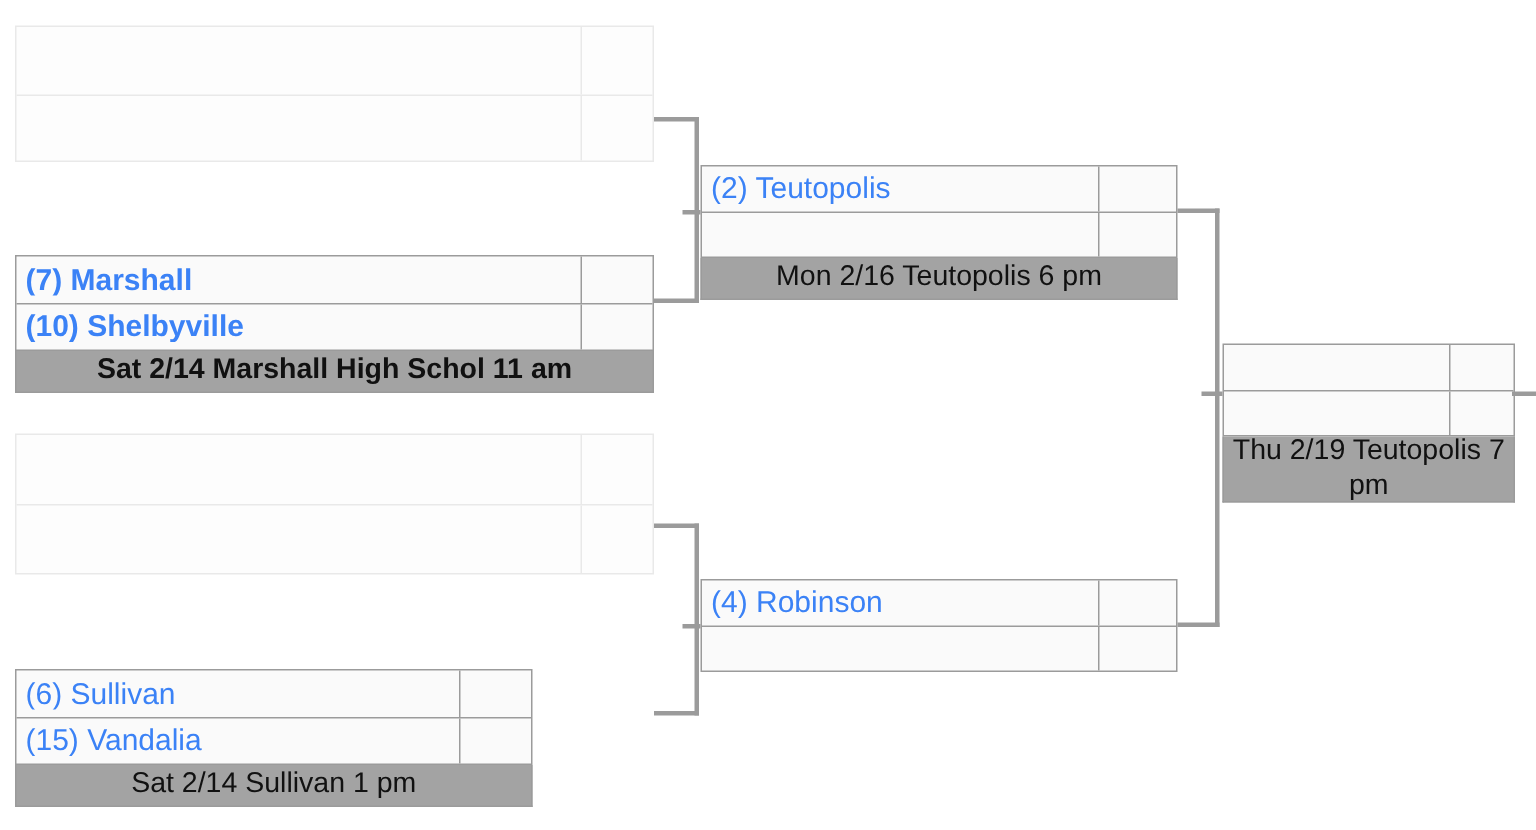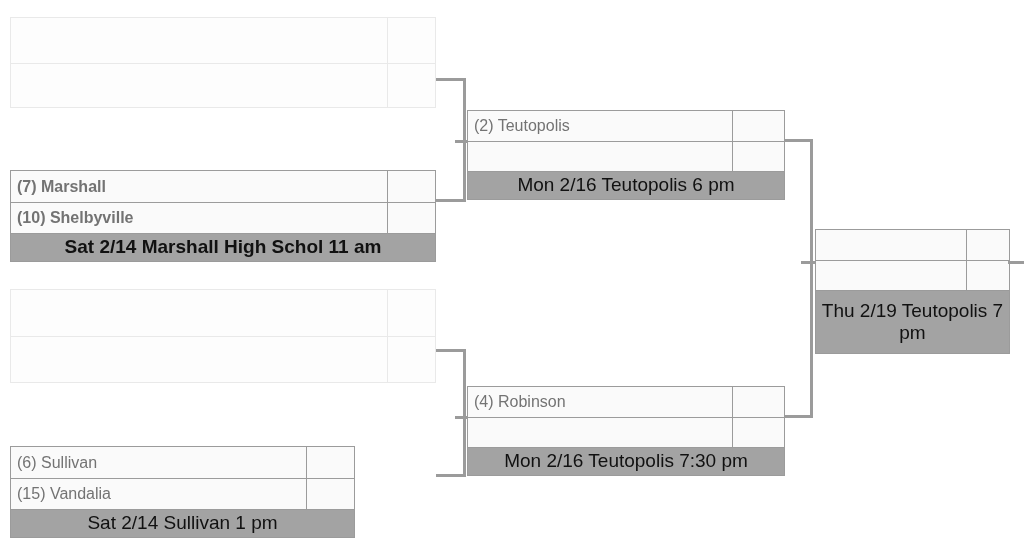--- a/index.html
+++ b/index.html
@@ -27,22 +27,22 @@
     height:var(--rh,31px);
     align-items:center;
   }
   .trow + .trow{border-top:1px solid var(--bd,#9b9b9b);}
   .game.empty .trow + .trow{border-top-color:#e9e9e9;}
 
   .team{
     flex:1 1 auto;
     box-sizing:border-box;
     padding:0 4px 0 6px;
-    font-size:16px;
-    color:#737373;
+    font-size:20px;
+    color:#3b82f6;
     white-space:nowrap;
     overflow:hidden;
     line-height:1;
   }
   .score{
     flex:0 0 var(--sw,48px);
     box-sizing:border-box;
     border-left:1px solid var(--bd,#9b9b9b);
     height:100%;
     font-size:19px;
@@ -159,37 +159,36 @@
     <div class="rows">
       <div class="trow" style="--rh:30px;">
         <div class="team">(4) Robinson</div>
         <div class="score" style="--sw:52px;"></div>
       </div>
       <div class="trow" style="--rh:30px;">
         <div class="team"></div>
         <div class="score" style="--sw:52px;"></div>
       </div>
     </div>
-    <div class="datebar" style="height:28px;">Mon 2/16 Teutopolis 7:30 pm</div>
   </div>
 
   <div class="conn h" style="left:785px;top:139px;width:28px;"></div>
   <div class="conn h" style="left:785px;top:415px;width:28px;"></div>
   <div class="conn v" style="left:810px;top:139px;height:279px;"></div>
   <div class="conn h" style="left:801px;top:261px;width:18px;"></div>
 
   <div class="game" style="left:815px;top:229px;width:195px;">
     <div class="rows">
       <div class="trow" style="--rh:30px;">
         <div class="team"></div>
         <div class="score" style="--sw:43px;"></div>
       </div>
       <div class="trow" style="--rh:30px;">
         <div class="team"></div>
         <div class="score" style="--sw:43px;"></div>
       </div>
     </div>
-    <div class="datebar" style="height:63px;text-align:center;">Thu 2/19 Teutopolis 7 pm</div>
+    <div class="datebar" style="height:44px;text-align:center;">Thu 2/19 Teutopolis 7 pm</div>
   </div>
 
   <div class="conn h" style="left:1008px;top:261px;width:16px;"></div>
 
 </div>
 
 </body></html>

